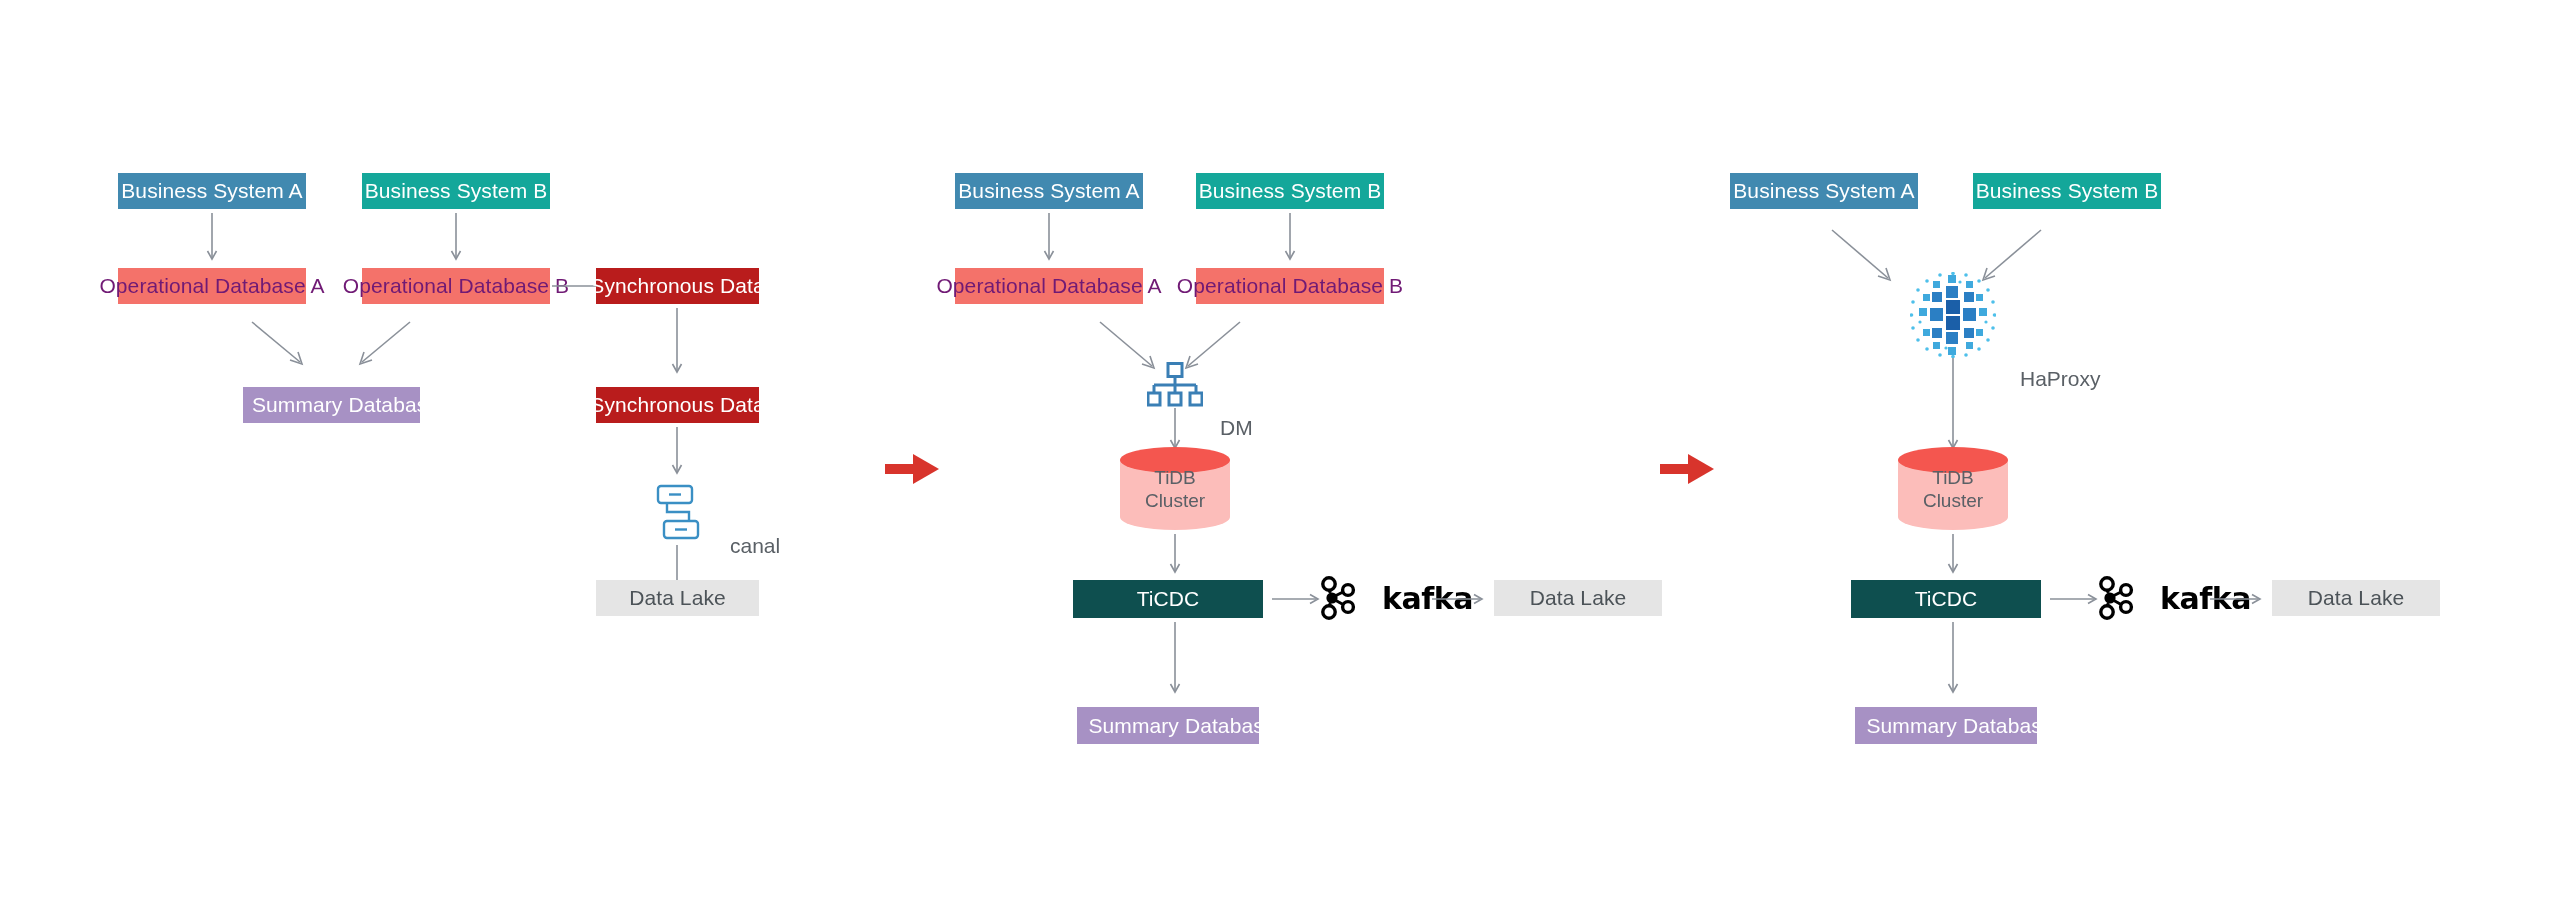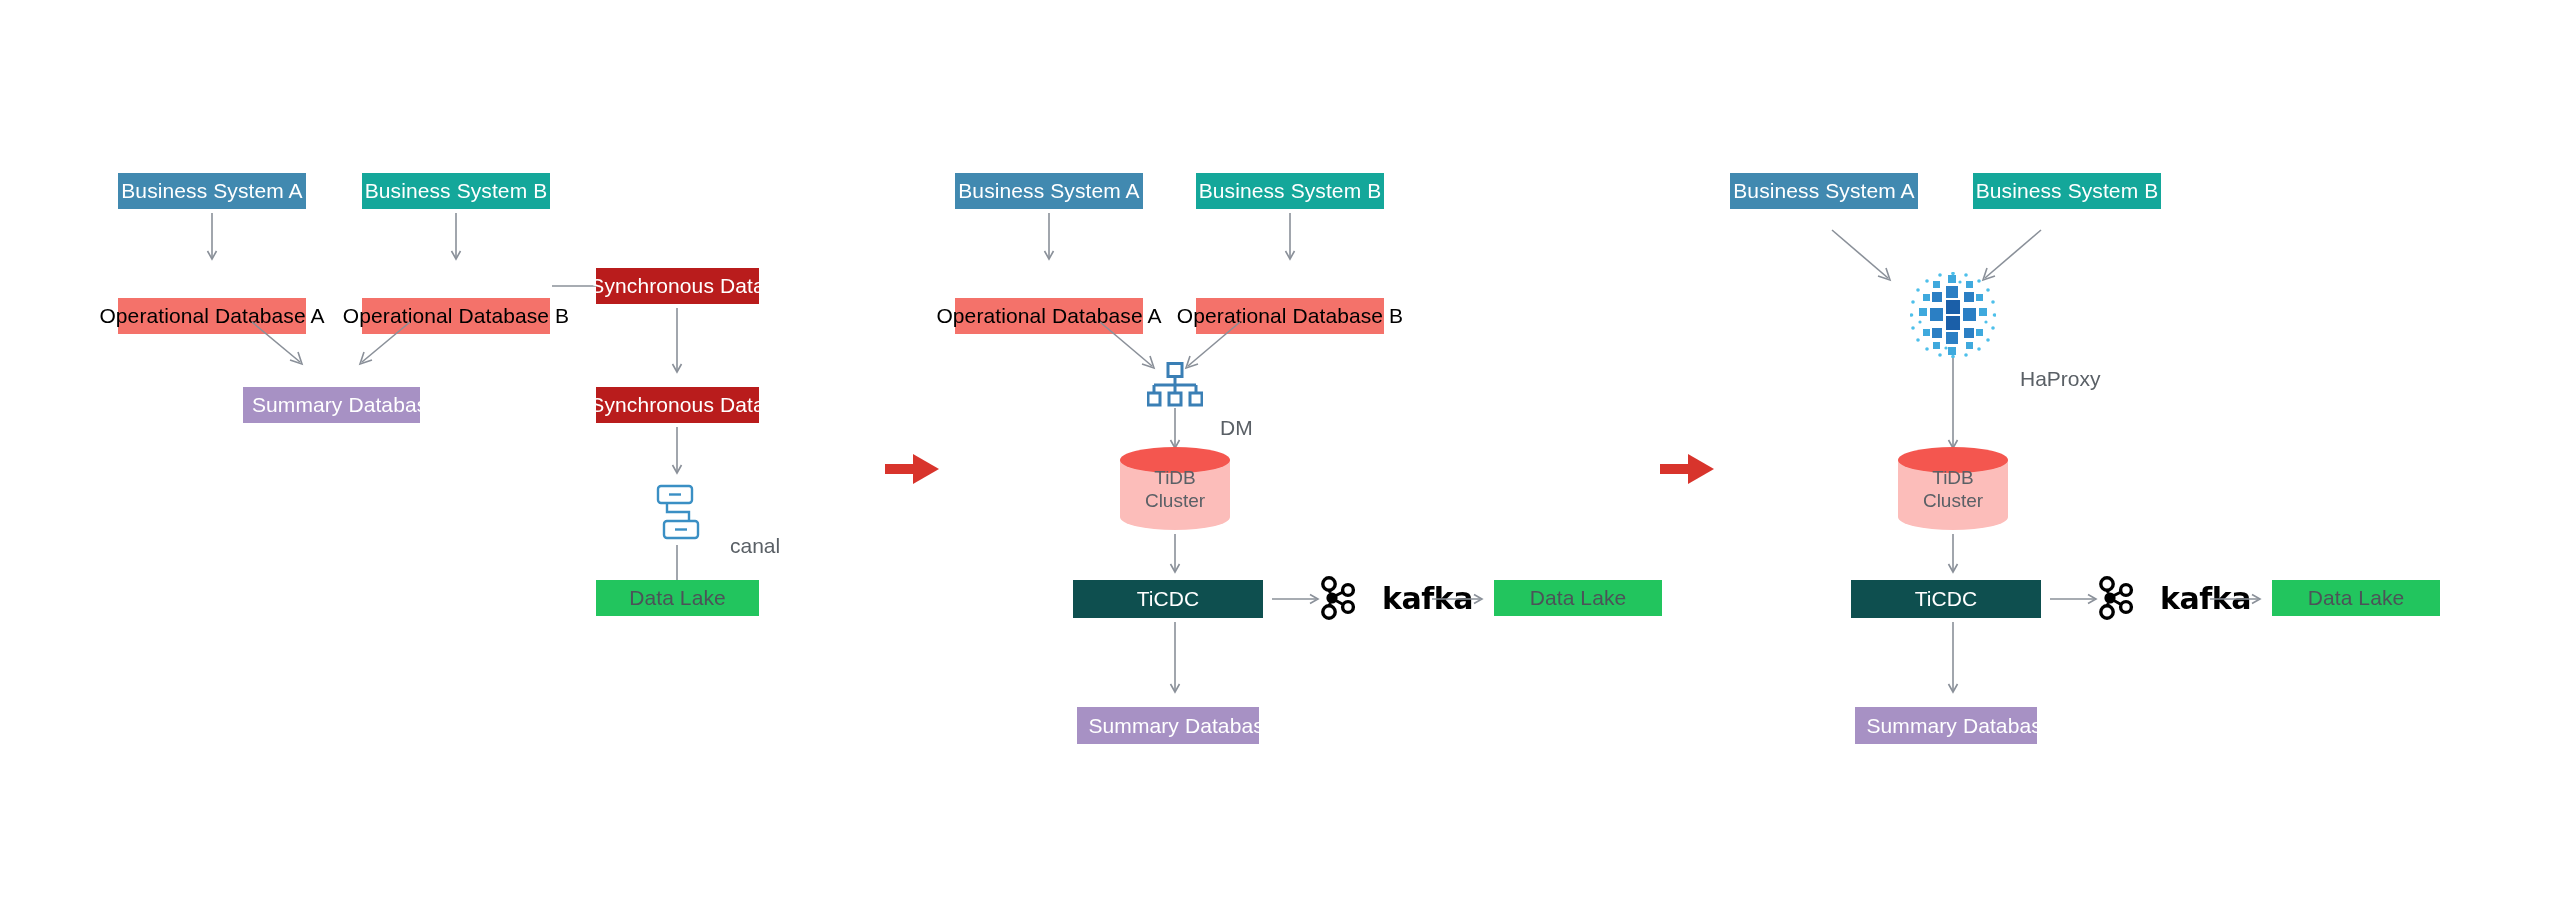--- a/index.html
+++ b/index.html
@@ -26,25 +26,25 @@
     justify-content: center;
     box-sizing: border-box;
     font-size: 21px;
     letter-spacing: 0.1px;
     line-height: 1.2;
     text-align: center;
     white-space: nowrap;
   }
   .n-blue   { background: #4189b0; color: #ffffff; }
   .n-teal   { background: #14a79a; color: #ffffff; }
-  .n-red    { background: #f4726a; color: #000000; margin-top: 30px; }
+  .n-red    { background: #f4726a; color: #701a75; }
   .n-purple { background: #a791c4; color: #ffffff; padding-left: 28px; }
   .n-orange { background: #b91c1c; color: #ffffff; }
   .n-dark   { background: #0e4f4f; color: #ffffff; }
-  .n-lblue  { background: #22c55e; color: #4c5358; }
+  .n-lblue  { background: #e5e5e5; color: #4c5358; }
 
   
   .cylinder {
     position: absolute;
   }
   .cyl-body {
     position: absolute;
     left: 0; right: 0;
     top: 13px; bottom: 13px;
     background: #fcbdba;

